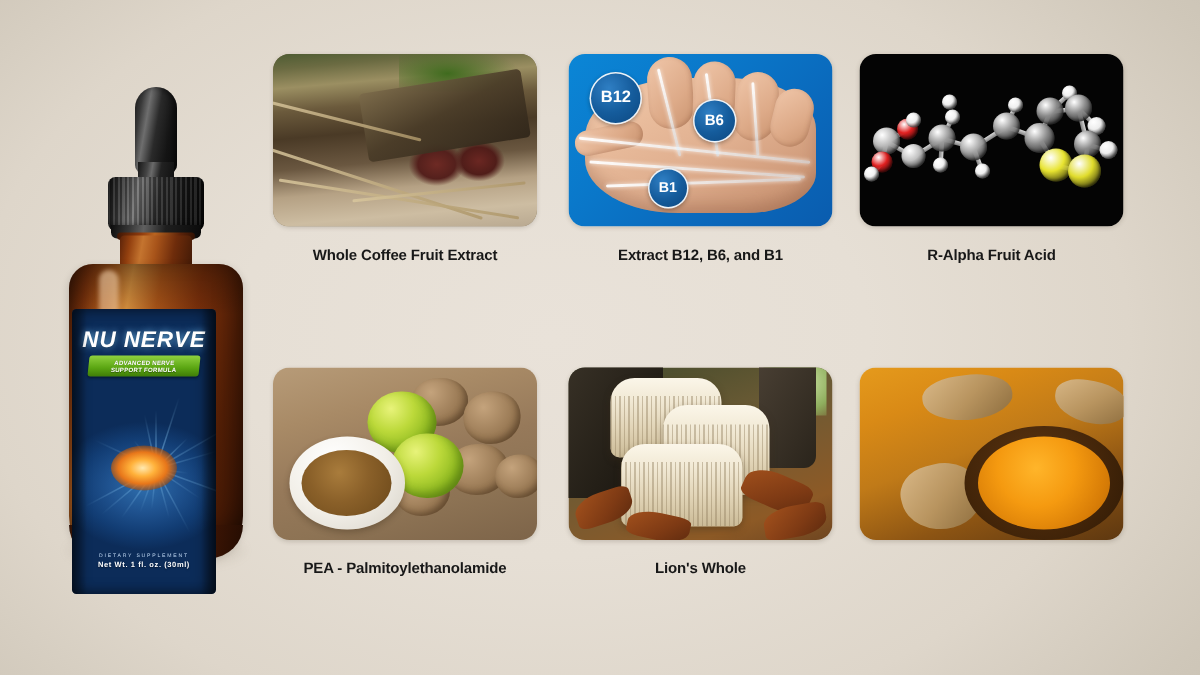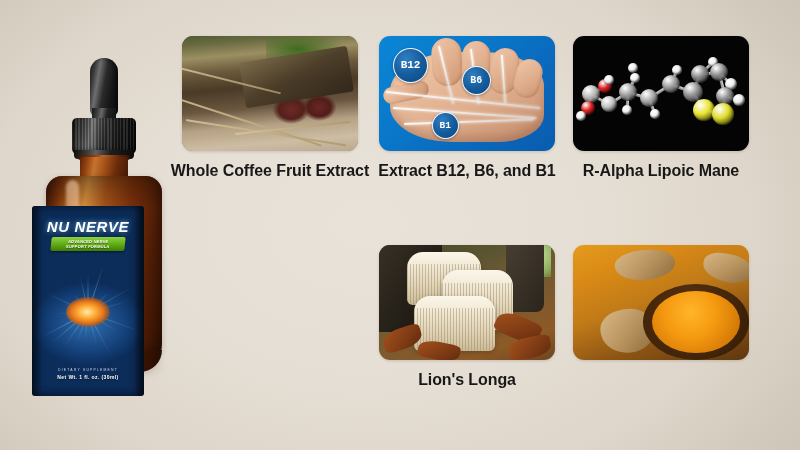--- a/index.html
+++ b/index.html
@@ -62,21 +62,21 @@
   .body-shoulder{
     position:absolute;left:0;top:0;width:116px;height:34px;
     background:linear-gradient(180deg, rgba(0,0,0,.34) 0%, rgba(0,0,0,0) 100%);
   }
   .body-gloss{
     position:absolute;left:20px;top:4px;width:13px;height:180px;border-radius:8px;
     background:linear-gradient(180deg, rgba(255,226,190,.55), rgba(255,210,160,.12) 70%, rgba(255,200,150,0));
     filter:blur(1.4px);
   }
   .label{
-    position:absolute;left:4px;top:148px;width:112px;height:190px;
+    position:absolute;left:20px;top:148px;width:96px;height:190px;
     border-radius:3px;overflow:hidden;
     background:
       radial-gradient(ellipse 70px 52px at 50% 62%, #2f6fae 0%, #1f528f 34%, #123d74 60%, #0c2c59 82%),
       linear-gradient(100deg,#071f45 0%,#123a70 12%,#2a6aa6 34%,#1d4d8b 56%,#0d2d5b 80%,#061a3c 100%);
     box-shadow:inset -6px 0 10px rgba(0,0,0,.45), inset 6px 0 8px rgba(0,0,0,.3);
   }
   .label-neuron{
     position:absolute;left:50%;top:56%;width:44px;height:30px;transform:translate(-50%,-50%);
     border-radius:50%;
     background:radial-gradient(ellipse at 48% 50%, #ffe9b0 0%, #ffb13a 26%, #e7761a 50%, rgba(150,70,12,.55) 72%, rgba(20,50,95,0) 100%);
@@ -119,21 +119,21 @@
 
   
   .grid{position:absolute;left:168px;top:30px;width:620px;height:390px;}
   .cell{position:absolute;}
   .thumb{
     position:absolute;left:0;top:0;border-radius:11px;overflow:hidden;
     box-shadow:0 1px 3px rgba(80,70,55,.20);
   }
   .caption{
     position:absolute;left:-18px;right:-18px;
-    text-align:center;font-size:16px;font-weight:700;color:#181818;
+    text-align:center;font-size:10px;font-weight:700;color:#181818;
     line-height:18px;letter-spacing:-.1px;
   }
 
   
   .ph-coffee{
     width:100%;height:100%;
     background:
       radial-gradient(ellipse 26px 20px at 62% 64%, #6e2a24 0%, #54201c 48%, rgba(84,32,28,0) 72%),
       radial-gradient(ellipse 24px 19px at 78% 62%, #6b2722 0%, #501d19 48%, rgba(80,29,25,0) 72%),
       linear-gradient(175deg, #4e5c33 0%, #6b6b42 8%, #9b8f62 18%, #6b5a3c 30%, #4a3a26 44%, #6a5740 60%, #b5a184 74%, #cdbda2 88%, #b9a991 100%),
@@ -150,21 +150,20 @@
   }
   .ph-coffee .greens{
     position:absolute;left:48%;top:-4%;width:46%;height:26%;
     background:radial-gradient(ellipse at 40% 60%, #3f6b1e, rgba(63,107,30,0) 70%);
   }
 
   
   .ph-vit{
     width:100%;height:100%;position:relative;
     background:linear-gradient(135deg,#0b86d6 0%,#0a78ca 36%,#0a68bb 70%,#0a5cae 100%);
-    font-family:Liberation Mono, monospace;
   }
   .ph-vit .palm{
     position:absolute;left:6%;top:14%;width:88%;height:78%;
     border-radius:44% 38% 30% 40%;
     background:linear-gradient(150deg,#f3cdb1 0%,#e9bc9c 28%,#dfae8e 56%,#cf9a79 82%,#bd8767 100%);
     box-shadow:inset 0 -6px 10px rgba(120,70,45,.28);
   }
   .ph-vit .finger{
     position:absolute;border-radius:26px;
     background:linear-gradient(135deg,#f0c7aa,#ddaa88 62%,#c9936f);
@@ -377,40 +376,56 @@
             <div class="atom" style="left: 137px; top: 27px; width: 18px; height: 18px; background: radial-gradient(circle at 34% 28%, rgb(255, 255, 255) 0%, rgb(141, 141, 141) 42%, rgba(0, 0, 0, 0.55) 100%); box-shadow: rgba(0, 0, 0, 0.5) -1px -1px 2px inset;"></div>
             <div class="atom" style="left: 152px; top: 42px; width: 12px; height: 12px; background: radial-gradient(circle at 34% 28%, rgb(255, 255, 255) 0%, rgb(237, 237, 237) 42%, rgba(0, 0, 0, 0.55) 100%); box-shadow: rgba(0, 0, 0, 0.5) -1px -1px 2px inset;"></div>
             <div class="atom" style="left: 143px; top: 51px; width: 18px; height: 18px; background: radial-gradient(circle at 34% 28%, rgb(255, 255, 255) 0%, rgb(139, 139, 139) 42%, rgba(0, 0, 0, 0.55) 100%); box-shadow: rgba(0, 0, 0, 0.5) -1px -1px 2px inset;"></div>
             <div class="atom" style="left: 160px; top: 58px; width: 12px; height: 12px; background: radial-gradient(circle at 34% 28%, rgb(255, 255, 255) 0%, rgb(237, 237, 237) 42%, rgba(0, 0, 0, 0.55) 100%); box-shadow: rgba(0, 0, 0, 0.5) -1px -1px 2px inset;"></div>
             <div class="atom" style="left: 120px; top: 63px; width: 22px; height: 22px; background: radial-gradient(circle at 34% 28%, rgb(255, 255, 255) 0%, rgb(232, 228, 48) 42%, rgba(0, 0, 0, 0.55) 100%); box-shadow: rgba(0, 0, 0, 0.5) -1px -1px 2px inset;"></div>
             <div class="atom" style="left: 139px; top: 67px; width: 22px; height: 22px; background: radial-gradient(circle at 34% 28%, rgb(255, 255, 255) 0%, rgb(224, 220, 44) 42%, rgba(0, 0, 0, 0.55) 100%); box-shadow: rgba(0, 0, 0, 0.5) -1px -1px 2px inset;"></div>
             <div class="atom" style="left: 55px; top: 27px; width: 10px; height: 10px; background: radial-gradient(circle at 34% 28%, rgb(255, 255, 255) 0%, rgb(239, 239, 239) 42%, rgba(0, 0, 0, 0.55) 100%); box-shadow: rgba(0, 0, 0, 0.5) -1px -1px 2px inset;"></div>
             <div class="atom" style="left: 31px; top: 39px; width: 10px; height: 10px; background: radial-gradient(circle at 34% 28%, rgb(255, 255, 255) 0%, rgb(239, 239, 239) 42%, rgba(0, 0, 0, 0.55) 100%); box-shadow: rgba(0, 0, 0, 0.5) -1px -1px 2px inset;"></div>
           </div>
       </div>
-      <div class="caption" style="top:126px;">R-Alpha Lipoic Mane</div>
-    </div>
-
+      <div class="caption" style="top:126px;">R-Alpha Fruit Acid</div>
+    </div>
+
+    <div class="cell" style="left:14px;top:215px;width:176px;height:180px;">
+      <div class="thumb" style="width:176px;height:115px;">
+        <div class="ph-pea">
+          <div class="nut" style="left:52%;top:6%;width:22%;height:28%;"></div>
+          <div class="nut" style="left:72%;top:14%;width:22%;height:30%;"></div>
+          <div class="nut" style="left:66%;top:44%;width:23%;height:30%;"></div>
+          <div class="nut" style="left:46%;top:58%;width:21%;height:28%;"></div>
+          <div class="nut" style="left:84%;top:50%;width:18%;height:26%;"></div>
+          <div class="amla" style="left:36%;top:14%;width:26%;height:36%;"></div>
+          <div class="amla" style="left:45%;top:38%;width:27%;height:38%;"></div>
+          <div class="bowl" style="left:6%;top:40%;width:44%;height:54%;"></div>
+          <div class="powder" style="left:11%;top:48%;width:34%;height:38%;"></div>
+        </div>
+      </div>
+      <div class="caption" style="top:126px;">PEA - Palmitoylethanolamide</div>
+    </div>
 
     <div class="cell" style="left:211px;top:215px;width:176px;height:180px;">
       <div class="thumb" style="width:176px;height:115px;">
         <div class="ph-lion">
           <div class="trunk"></div>
           <div class="sky"></div>
           <div class="trunk2"></div>
           <div class="mush" style="left:16%;top:6%;width:42%;height:46%;"></div>
           <div class="mush" style="left:36%;top:22%;width:40%;height:52%;"></div>
           <div class="mush" style="left:20%;top:44%;width:46%;height:48%;"></div>
           <div class="leaf" style="left:2%;top:72%;width:22%;height:18%;transform:rotate(-18deg);"></div>
           <div class="leaf" style="left:22%;top:84%;width:24%;height:16%;transform:rotate(12deg);"></div>
           <div class="leaf" style="left:66%;top:62%;width:26%;height:20%;transform:rotate(24deg);"></div>
           <div class="leaf" style="left:74%;top:80%;width:24%;height:18%;transform:rotate(-10deg);"></div>
         </div>
       </div>
-      <div class="caption" style="top:126px;">Lion's Longa</div>
+      <div class="caption" style="top:126px;">Lion's Whole</div>
     </div>
 
     <div class="cell" style="left:405px;top:215px;width:176px;height:180px;">
       <div class="thumb" style="width:176px;height:115px;">
         <div class="ph-turm">
           <div class="tslice" style="left:2%;top:2%;width:24%;height:34%;"></div>
           <div class="tslice" style="left:60%;top:-2%;width:22%;height:30%;"></div>
           <div class="troot" style="left:24%;top:4%;width:34%;height:26%;transform:rotate(-8deg);"></div>
           <div class="troot" style="left:74%;top:8%;width:28%;height:24%;transform:rotate(10deg);"></div>
           <div class="tslice" style="left:4%;top:42%;width:26%;height:38%;"></div>

